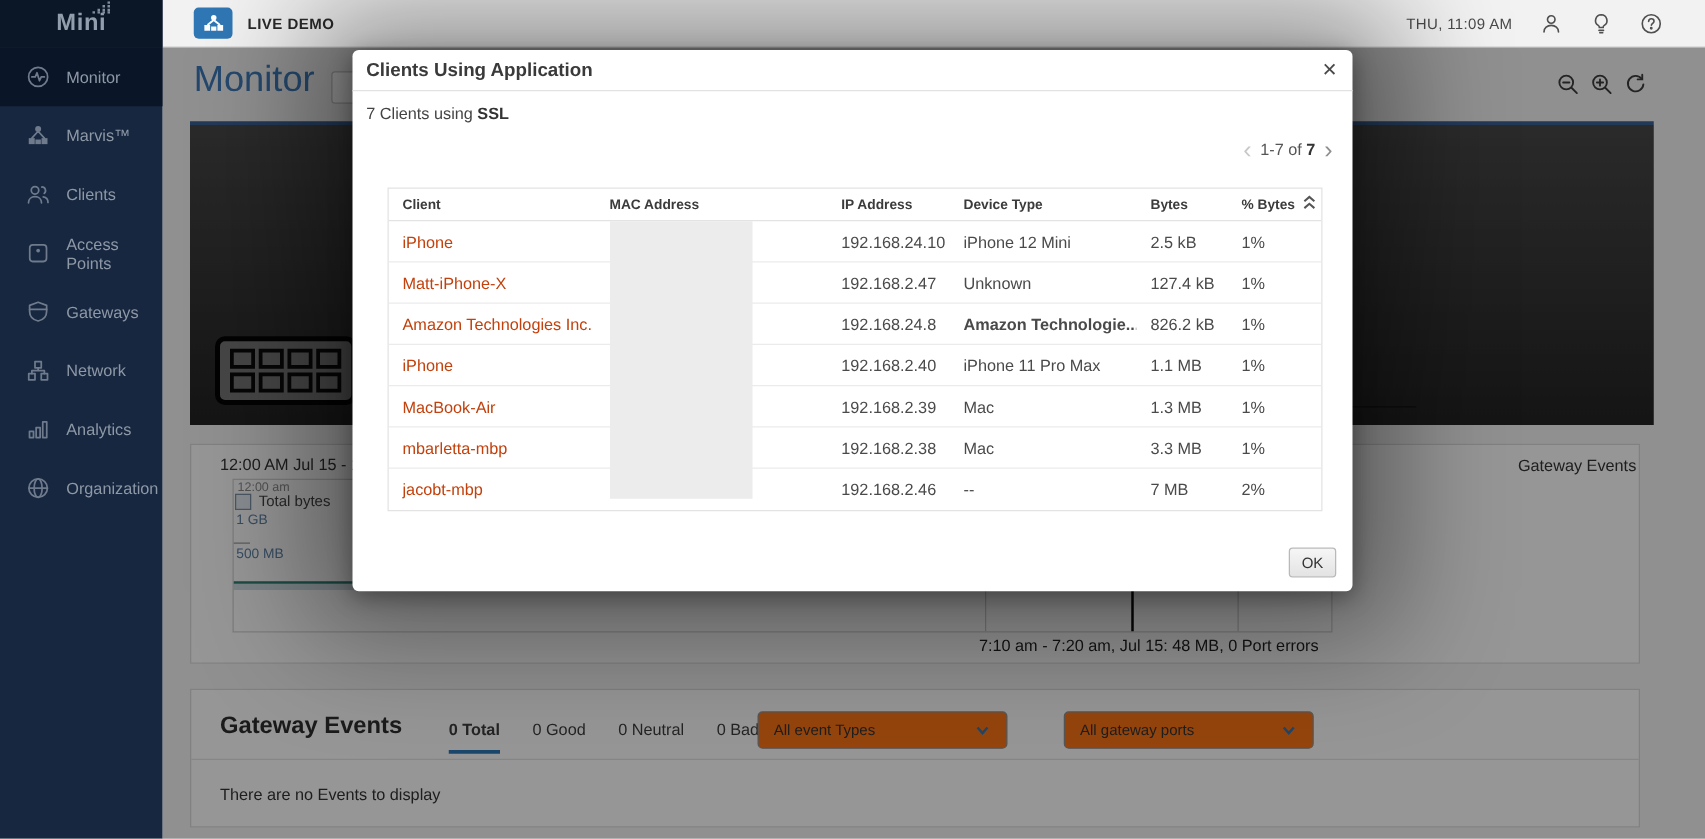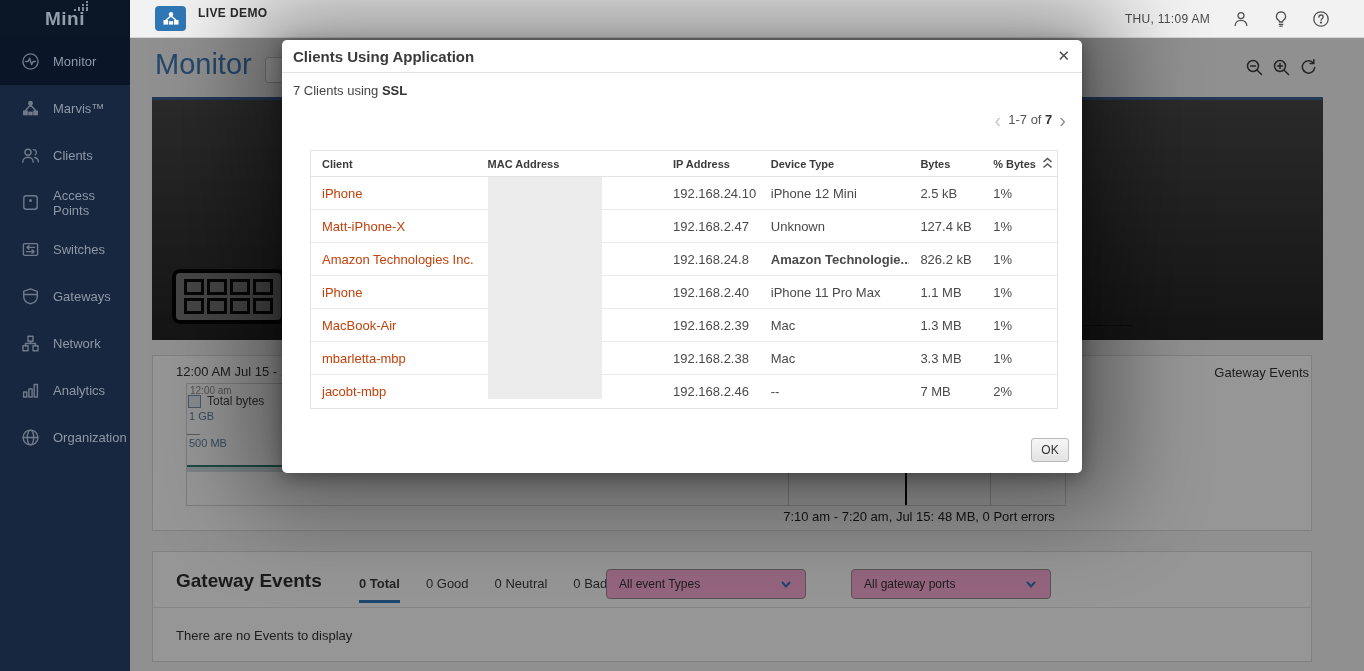--- a/index.html
+++ b/index.html
@@ -13,21 +13,21 @@
   #logo-area .logo-text { color:#939eac; font-size:19px; font-weight:bold; letter-spacing:.5px; position:relative; }
   #logo-area .logo-dots { position:absolute; top:-7px; right:-4px; }
   .nav-item { height:47px; display:flex; align-items:center; padding-left:21px; gap:13px; cursor:pointer; }
   .nav-item.active { background:#0a1527; }
   .nav-item .nav-icon { width:19px; height:19px; display:flex; align-items:center; }
   .nav-item svg { width:19px; height:19px; stroke:#6f7b8c; fill:none; stroke-width:1.4; stroke-linecap:round; stroke-linejoin:round; }
   .nav-item .nav-label { color:#8e98a6; font-size:13px; }
 
   
   #topbar { position:absolute; left:130px; top:0; width:1234px; height:38px; background:#f2f2f2; border-bottom:1px solid #d6d6d6; display:flex; align-items:center; z-index:10; }
-  #org-badge { display:flex; gap:12px; margin-left:25px; cursor:pointer; }
+  #org-badge { display:flex; align-items:center; gap:12px; margin-left:25px; cursor:pointer; }
   #org-badge .org-icon { width:31px; height:25px; background:#2f77b5; border-radius:4px; display:flex; align-items:center; justify-content:center; }
   #org-badge .org-label { font-size:12px; font-weight:bold; color:#2b2b2b; letter-spacing:.4px; }
   #topbar-right { margin-left:auto; display:flex; align-items:center; gap:21px; margin-right:34px; }
   #topbar-time { font-size:12px; color:#4a4a4a; letter-spacing:.3px; }
   .topbar-icon { width:19px; height:19px; display:flex; align-items:center; justify-content:center; cursor:pointer; }
   .topbar-icon svg { width:18px; height:18px; stroke:#4f4f4f; fill:none; stroke-width:1.3; stroke-linecap:round; }
 
   
   #content { position:absolute; left:130px; top:38px; width:1234px; height:633px; background:#f0f0f0; }
   #page-title { position:absolute; left:25px; top:10px; font-size:29px; color:#3d78b6; font-weight:400; }
@@ -60,21 +60,21 @@
   #baseline-right { position:absolute; left:0; right:0; top:85px; height:2px; background:#2f7d72; }
   #area-svg { position:absolute; left:0; top:0; }
   #chart-caption { position:absolute; left:556px; top:153px; width:420px; text-align:center; font-size:13px; color:#1e1e1e; }
 
   
   #gw-card { position:absolute; left:22px; top:513px; width:1160px; height:111px; background:#fafafa; border:1px solid #d8d8d8; }
   #gw-title { position:absolute; left:23px; top:18px; font-size:19px; font-weight:bold; color:#2e2e2e; }
   #gw-tabs { position:absolute; left:206px; top:24px; display:flex; gap:26px; }
   .gw-tab { font-size:13px; color:#3d3d3d; padding-bottom:9px; cursor:pointer; }
   .gw-tab.active { font-weight:bold; border-bottom:3px solid #2f77b5; }
-  .gw-select { position:absolute; top:17px; width:200px; height:30px; background:#f9a8d4; border:1px solid #8f8f8f; border-radius:4px; display:flex; align-items:center; padding:0 12px; cursor:pointer; }
+  .gw-select { position:absolute; top:17px; width:200px; height:30px; background:#f97316; border:1px solid #8f8f8f; border-radius:4px; display:flex; align-items:center; padding:0 12px; cursor:pointer; }
   .gw-select .sel-label { font-size:12px; color:#333; flex:1; }
   .gw-select svg { width:14px; height:14px; stroke:#2f77b5; fill:none; stroke-width:2; }
   #gw-divider { position:absolute; left:0; right:0; top:55px; height:1px; background:#e0e0e0; }
   #gw-empty { position:absolute; left:23px; top:76px; font-size:13px; color:#333; }
 
   
   #dim-overlay { position:absolute; left:130px; top:38px; width:1234px; height:633px; background:rgba(0,0,0,0.40); z-index:50; }
 
   
   #modal { position:absolute; left:282px; top:40px; width:800px; height:433px; background:#ffffff; border-radius:5px; z-index:100;
@@ -167,30 +167,20 @@
             <svg viewBox="0 0 19 19">
               <rect x="2.8" y="2.8" width="13.4" height="13.4" rx="2.5"></rect>
               <circle cx="9.5" cy="7.4" r="1.5" fill="#6f7b8c" stroke="none"></circle>
             </svg>
           </span>
           <span class="nav-label">Access Points</span>
         </div>
         <div class="nav-item">
           <span class="nav-icon">
             <svg viewBox="0 0 19 19">
-              <rect x="2.4" y="3.6" width="14.2" height="11.8" rx="1.5"></rect>
-              <path d="M13.5 7.4 H6 M6 7.4 l2-1.7 M6 7.4 l2 1.7"></path>
-              <path d="M5.5 11.6 H13 M13 11.6 l-2-1.7 M13 11.6 l-2 1.7"></path>
-            </svg>
-          </span>
-          <span class="nav-label">Switches</span>
-        </div>
-        <div class="nav-item">
-          <span class="nav-icon">
-            <svg viewBox="0 0 19 19">
               <path d="M9.5 1.8 L16.3 4.3 V9.2 c0 4.1-3 6.7-6.8 7.6 C5.7 15.9 2.7 13.3 2.7 9.2 V4.3 Z"></path>
               <path d="M2.7 7.5 H16.3"></path>
             </svg>
           </span>
           <span class="nav-label">Gateways</span>
         </div>
         <div class="nav-item">
           <span class="nav-icon">
             <svg viewBox="0 0 19 19">
               <rect x="7" y="2.2" width="5" height="5"></rect>

